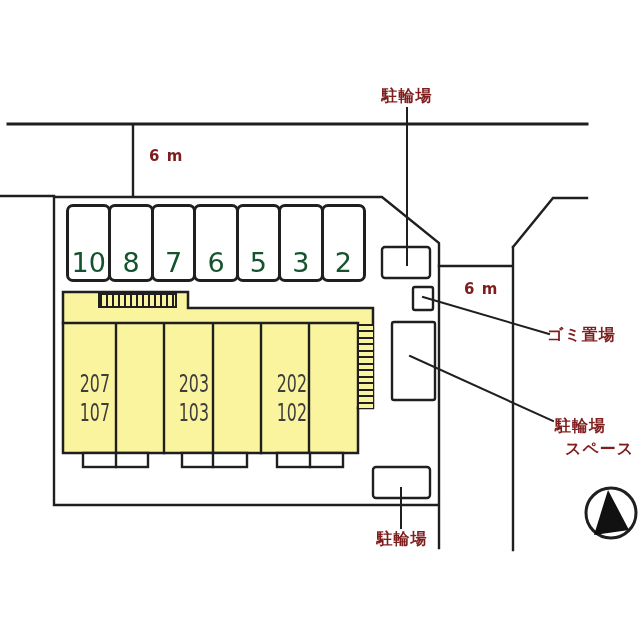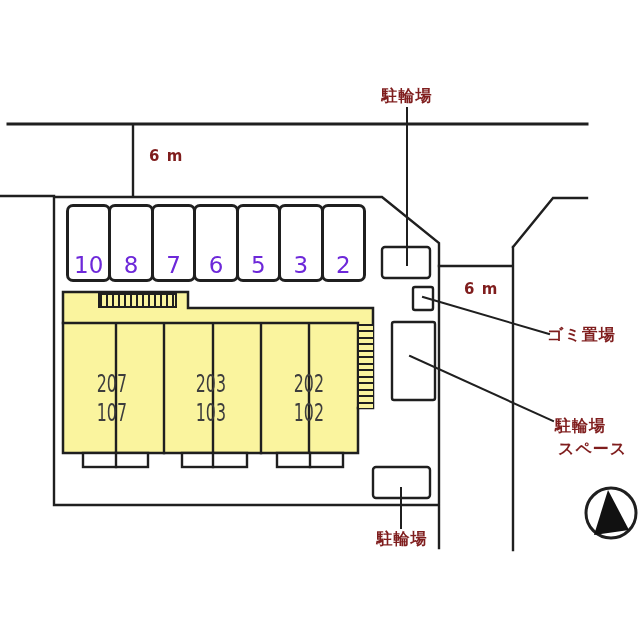--- a/index.html
+++ b/index.html
@@ -25,44 +25,44 @@
     position:absolute;left:359px;top:324px;width:14px;height:84px;
     background:repeating-linear-gradient(180deg,var(--line,#1f1f1f) 0 2px,var(--building-fill,#FAF49E) 2px 6.5px);
   }
 
   
   .stalls{position:absolute;left:66px;top:204px;width:300px;height:78px;display:flex;}
   .stall{
     flex:1;box-sizing:border-box;margin-left:-3px;background:#fff;
     border:3px solid var(--line,#1f1f1f);border-radius:7px;
     display:flex;align-items:flex-end;justify-content:center;padding-bottom:1px;
-    font-size:23px;color:#6d28d9;
+    font-size:27px;color:#14532d;
   }
   .stall:first-child{margin-left:0;}
 
   
-  .units{position:absolute;left:63px;top:325px;width:295px;height:104px;display:flex;}
+  .units{position:absolute;left:46px;top:325px;width:295px;height:104px;display:flex;}
   .unit{
     flex:1;display:flex;flex-direction:column;align-items:center;
     padding-top:45px;box-sizing:border-box;
   }
   .unum{
     display:block;font-size:24px;line-height:29px;color:#3d3d3d;
     transform:scaleX(0.66);transform-origin:center;white-space:nowrap;
   }
 
   
   .lbl{position:absolute;color:#7f1d1d;font-weight:700;font-size:16px;letter-spacing:1px;white-space:nowrap;}
   .lbl.ctr{text-align:center;}
   .lbl-bike-top{left:372px;top:86px;width:70px;}
   .lbl-6m-top{left:149px;top:147px;font-size:15px;font-weight:600;}
   .lbl-6m-right{left:464px;top:280px;font-size:15px;font-weight:600;}
   .lbl-garbage{left:547px;top:325px;}
   .lbl-bike-space{left:555px;top:414px;line-height:23px;}
-  .lbl-bike-space .l2{margin-left:3px;}
+  .lbl-bike-space .l2{margin-left:10px;}
   .lbl-bike-bottom{left:371px;top:529px;width:62px;}
 </style>
 </head>
 <body>
 
 <div class="canvas">
 
   <svg class="plan" width="640" height="640" viewBox="0 0 640 640">
 
     <path class="ln thick" d="M8,124 H587"></path>

